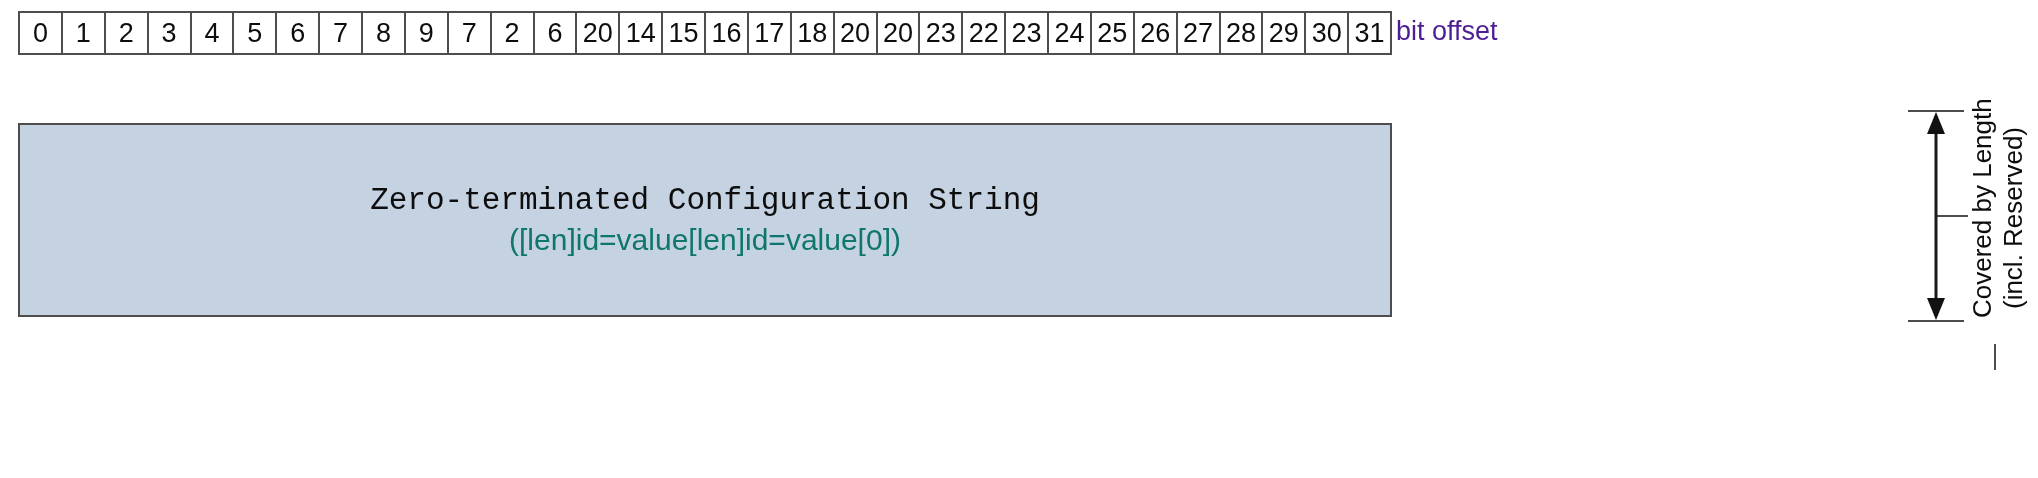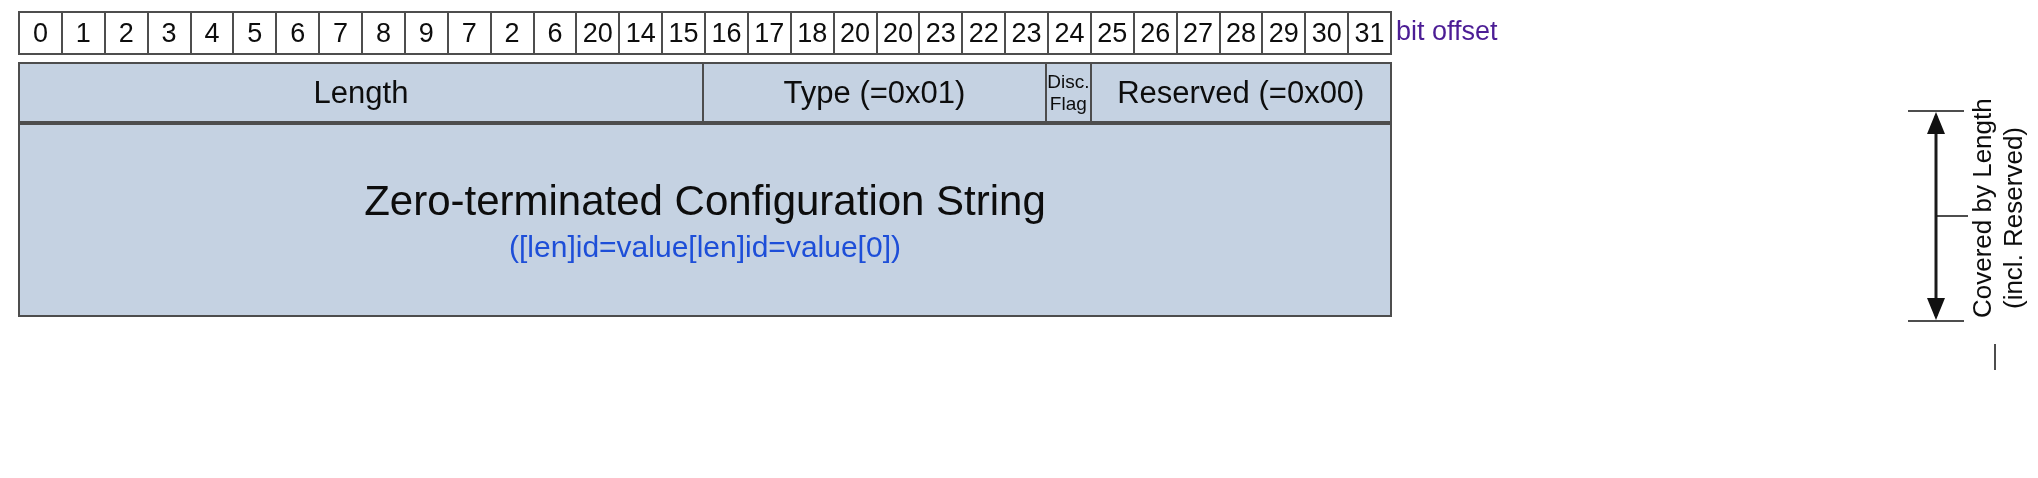--- a/index.html
+++ b/index.html
@@ -105,29 +105,30 @@
     height: 194px;
     box-sizing: border-box;
     border: 2px solid #4d4d4d;
     background: #c5d2e2;
     display: flex;
     flex-direction: column;
     align-items: center;
     justify-content: center;
   }
   .payload .pline1 {
-    font-size: 42px;
+    font-size: 31px;
     line-height: 1.25;
     color: #0d0d0d;
     white-space: nowrap;
+    font-family: Liberation Mono, monospace;
   }
   .payload .pline2 {
     font-size: 30px;
     line-height: 1.25;
-    color: #1d4ed8;
+    color: #0f766e;
     white-space: nowrap;
   }
 
   
   .bracket {
     position: absolute;
     left: 1906px;
     top: 108px;
     width: 62px;
     height: 216px;
@@ -200,35 +201,20 @@
     <div class="bit">26</div>
     <div class="bit">27</div>
     <div class="bit">28</div>
     <div class="bit">29</div>
     <div class="bit">30</div>
     <div class="bit">31</div>
   </div>
 
   <div class="ruler-label">bit offset</div>
 
-  <div class="header-row">
-    <div class="field field-len">
-      <span class="fname">Length</span>
-    </div>
-    <div class="field field-type">
-      <span class="fname">Type (=0x01)</span>
-    </div>
-    <div class="field field-disc small">
-      <span class="fname">Disc.</span>
-      <span class="fname">Flag</span>
-    </div>
-    <div class="field field-resv">
-      <span class="fname">Reserved (=0x00)</span>
-    </div>
-  </div>
 
   <div class="payload">
     <span class="pline1">Zero-terminated Configuration String</span>
     <span class="pline2">([len]id=value[len]id=value[0])</span>
   </div>
 
   <div class="bracket">
     <svg width="62" height="216" viewBox="0 0 62 216" xmlns="http://www.w3.org/2000/svg">
 
       <line x1="2" y1="3" x2="58" y2="3" stroke="#4d4d4d" stroke-width="2"></line>

